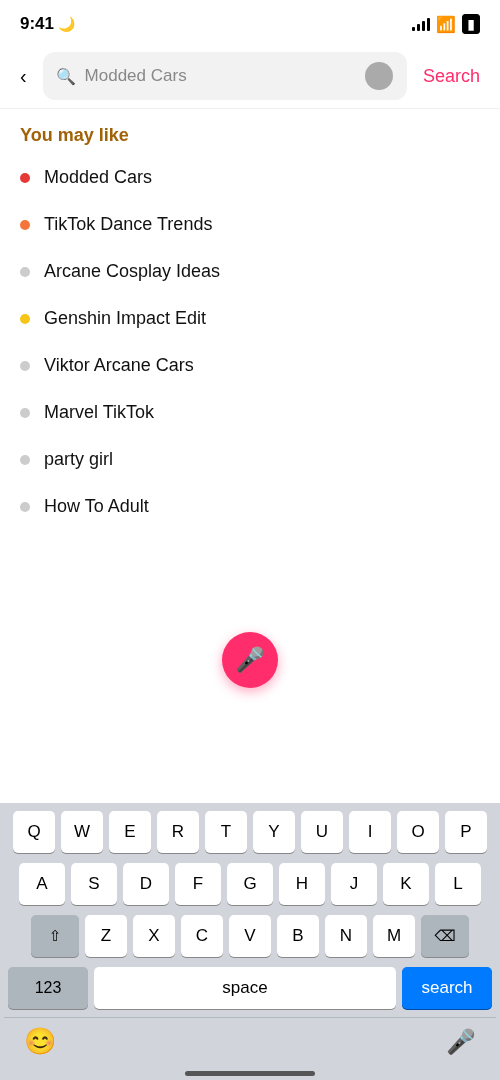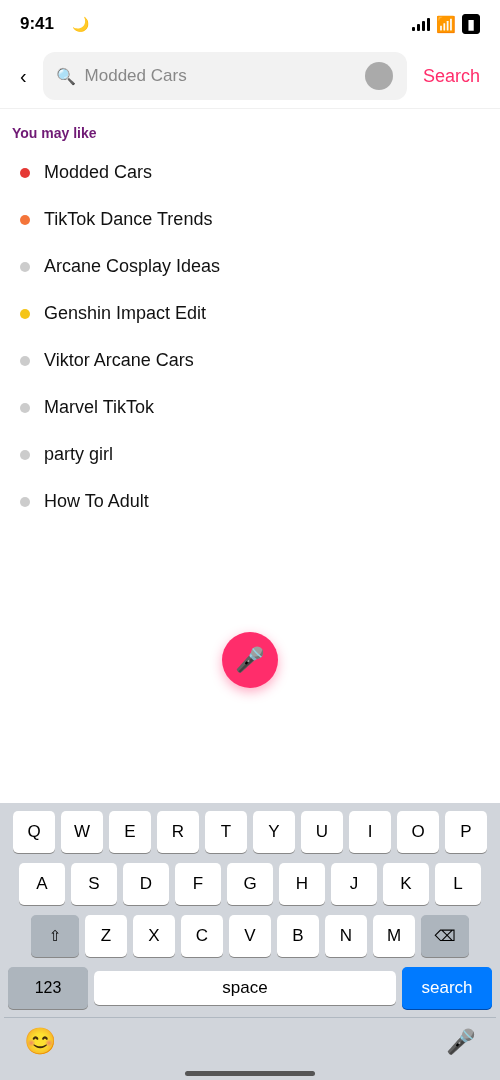--- a/index.html
+++ b/index.html
@@ -84,24 +84,24 @@
     .search-btn {
       color: #ff2d6b;
       font-size: 18px;
       font-weight: 500;
       cursor: pointer;
       padding: 4px;
     }
 
     
     .section-title {
-      font-size: 14px;
+      font-size: 18px;
       font-weight: 700;
-      color: #701a75;
-      padding: 16px 12px 8px;
+      color: #a16207;
+      padding: 16px 20px 8px;
     }
 
     
     .suggestion-list {
       list-style: none;
     }
     .suggestion-item {
       display: flex;
       align-items: center;
       padding: 13px 20px;
@@ -212,21 +212,21 @@
       font-size: 16px;
       font-weight: 500;
       color: #000;
       cursor: pointer;
       box-shadow: 0 1px 0 #888;
       min-width: 80px;
     }
     .key-space {
       background: #fff;
       border-radius: 5px;
-      height: 34px;
+      height: 42px;
       flex: 1;
       display: flex;
       align-items: center;
       justify-content: center;
       font-size: 17px;
       color: #000;
       cursor: pointer;
       box-shadow: 0 1px 0 #888;
     }
     .key-search-btn {
@@ -269,21 +269,21 @@
       width: 130px;
       height: 5px;
       background: #555;
       border-radius: 3px;
     }
   </style>
 </head>
 <body>
 
 <div class="status-bar">
-  <div style="display:flex;align-items:center;gap:18px;">
+  <div style="display:flex;align-items:center;gap:4px;">
     <span class="status-time">9:41</span>
     <span style="font-size:14px;">🌙</span>
   </div>
   <div class="status-icons">
     <div class="signal-bars">
       <span style="height:4px;"></span>
       <span style="height:7px;"></span>
       <span style="height:10px;"></span>
       <span style="height:13px;"></span>
     </div>

